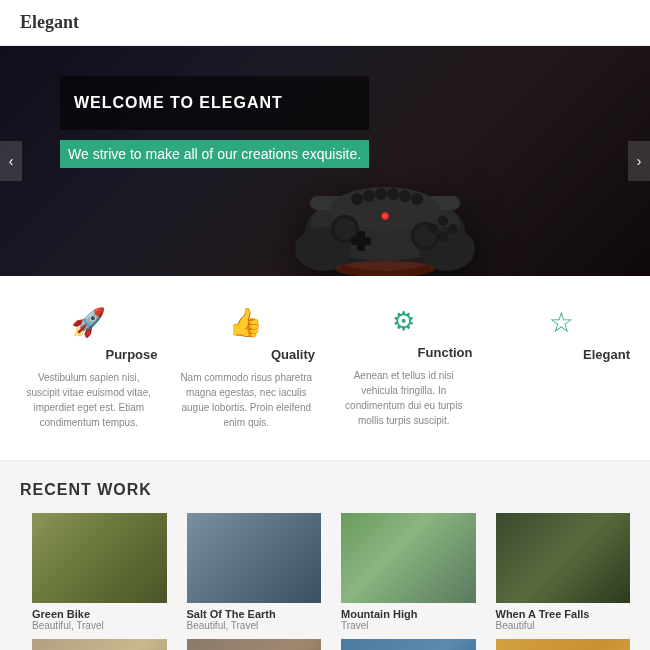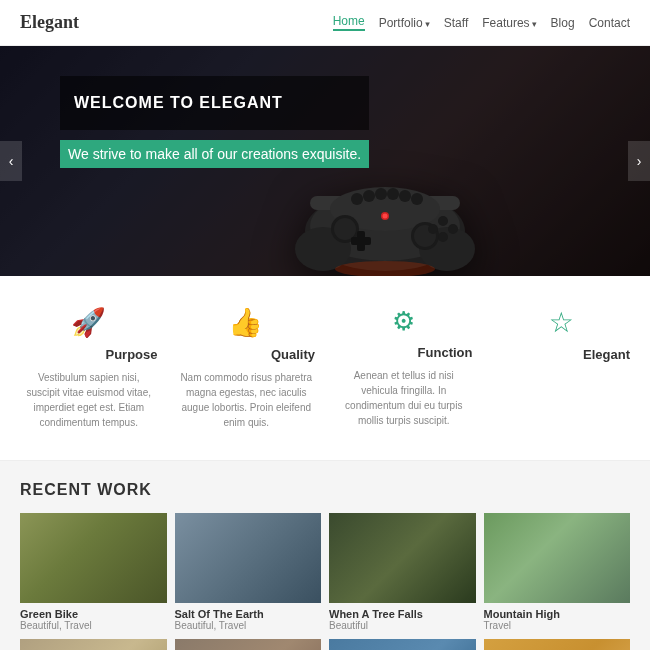--- a/index.html
+++ b/index.html
@@ -28,21 +28,21 @@
     .features { background: #fff; padding: 30px 20px; display: flex; gap: 20px; border-bottom: 1px solid #eee; }
     .feature-item { flex: 1; text-align: center; }
     .feature-icon { font-size: 28px; color: #2ea87e; margin-bottom: 8px; }
     .feature-title { font-size: 13px; font-weight: bold; color: #333; margin-bottom: 8px; text-align: right; }
     .feature-desc { font-size: 10px; color: #888; line-height: 1.5; }
 
     
     .recent-work { background: #f5f5f5; padding: 20px; }
     .section-title { font-size: 16px; font-weight: bold; color: #333; text-transform: uppercase; margin-bottom: 14px; letter-spacing: 1px; }
     .work-grid { display: grid; grid-template-columns: repeat(4, 1fr); gap: 8px; }
-    .work-item { cursor: pointer; }
+    .work-item { cursor: pointer; margin-left: 12px; }
     .work-thumb { width: 100%; height: 90px; object-fit: cover; display: block; background: #ccc; }
     .work-title { font-size: 11px; font-weight: bold; color: #333; margin-top: 5px; }
     .work-tags { font-size: 10px; color: #888; }
 
     
     .img-green-bike { background: linear-gradient(135deg, #8B9556 0%, #6B7A3C 40%, #4a5528 100%); }
     .img-salt { background: linear-gradient(135deg, #7a8fa0 0%, #5a7080 50%, #3a5060 100%); }
     .img-mountain { background: linear-gradient(135deg, #6b9a5e 0%, #8ab480 40%, #5a7a5e 100%); }
     .img-tree { background: linear-gradient(135deg, #3a4a2e 0%, #5a6a3e 50%, #2a3a1e 100%); }
     .img-dream { background: linear-gradient(135deg, #b0a080 0%, #c8b88e 50%, #a09060 100%); }
@@ -50,28 +50,20 @@
     .img-water { background: linear-gradient(135deg, #4a7aa0 0%, #5a8ab0 50%, #2a5a80 100%); }
     .img-sun { background: linear-gradient(135deg, #d4a040 0%, #c89030 50%, #e0b060 100%); }
 
     .gamepad-svg { width: 200px; height: 160px; }
   </style>
 </head>
 <body>
 
 <header class="header">
   <div class="logo">Elegant</div>
-  <nav class="nav">
-    <a href="#" class="active">Home</a>
-    <a href="#" class="has-arrow">Portfolio</a>
-    <a href="#">Staff</a>
-    <a href="#" class="has-arrow">Features</a>
-    <a href="#">Blog</a>
-    <a href="#">Contact</a>
-  </nav>
 </header>
 
 <section class="hero">
   <div class="hero-overlay"></div>
   <div class="hero-content">
     <div class="hero-title">WELCOME TO ELEGANT</div>
     <div class="hero-subtitle">We strive to make all of our creations exquisite.</div>
   </div>
 
   <svg class="gamepad-svg" viewBox="0 0 200 160" style="position:absolute;bottom:-5px;left:50%;transform:translateX(-20%);z-index:1;filter:drop-shadow(0 10px 20px rgba(0,0,0,0.7))">
@@ -147,28 +139,28 @@
     <div class="work-thumb img-green-bike"></div>
     <div class="work-title">Green Bike</div>
     <div class="work-tags">Beautiful, Travel</div>
   </div>
       <div class="work-item">
     <div class="work-thumb img-salt"></div>
     <div class="work-title">Salt Of The Earth</div>
     <div class="work-tags">Beautiful, Travel</div>
   </div>
       <div class="work-item">
+    <div class="work-thumb img-mountain"></div>
+    <div class="work-title">Mountain High</div>
+    <div class="work-tags">Travel</div>
+  </div>
+      <div class="work-item">
     <div class="work-thumb img-tree"></div>
     <div class="work-title">When A Tree Falls</div>
     <div class="work-tags">Beautiful</div>
-  </div>
-      <div class="work-item">
-    <div class="work-thumb img-mountain"></div>
-    <div class="work-title">Mountain High</div>
-    <div class="work-tags">Travel</div>
   </div>
       <div class="work-item">
     <div class="work-thumb img-dream"></div>
 
   </div>
       <div class="work-item">
     <div class="work-thumb img-glove"></div>
 
   </div>
       <div class="work-item">

